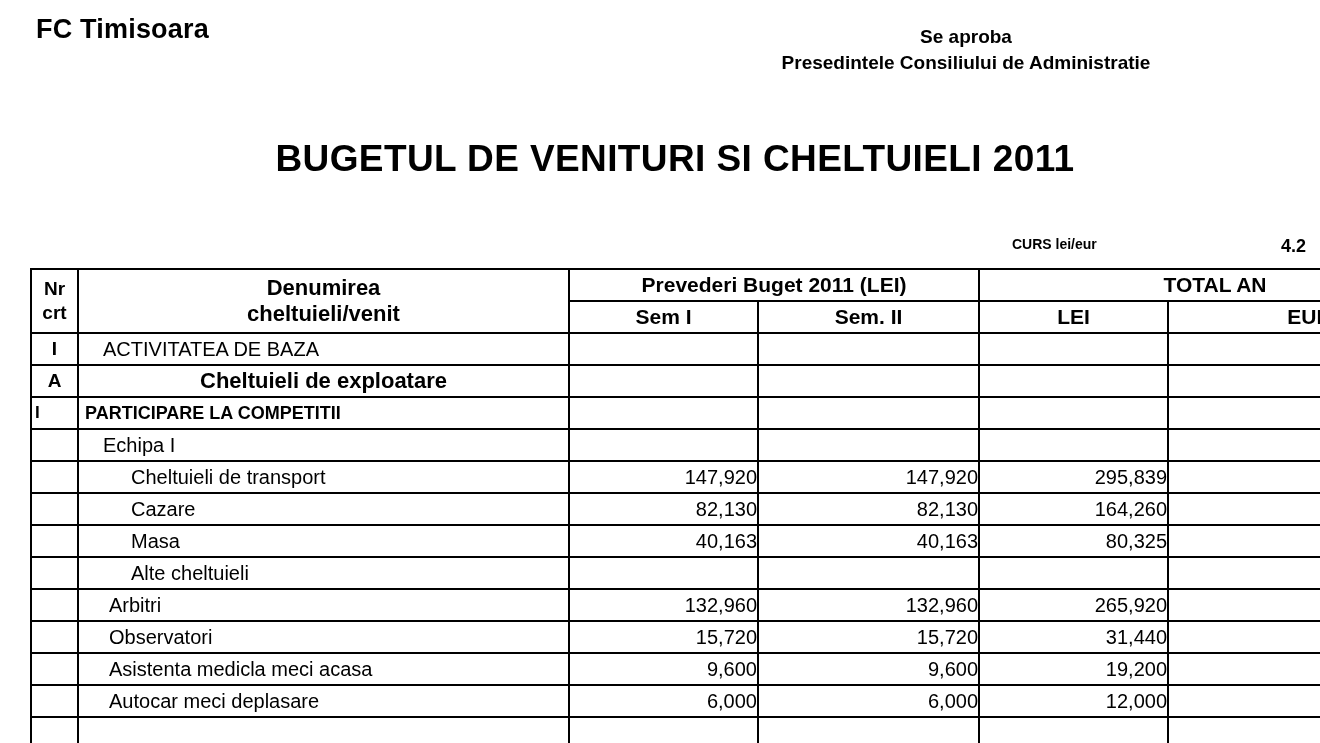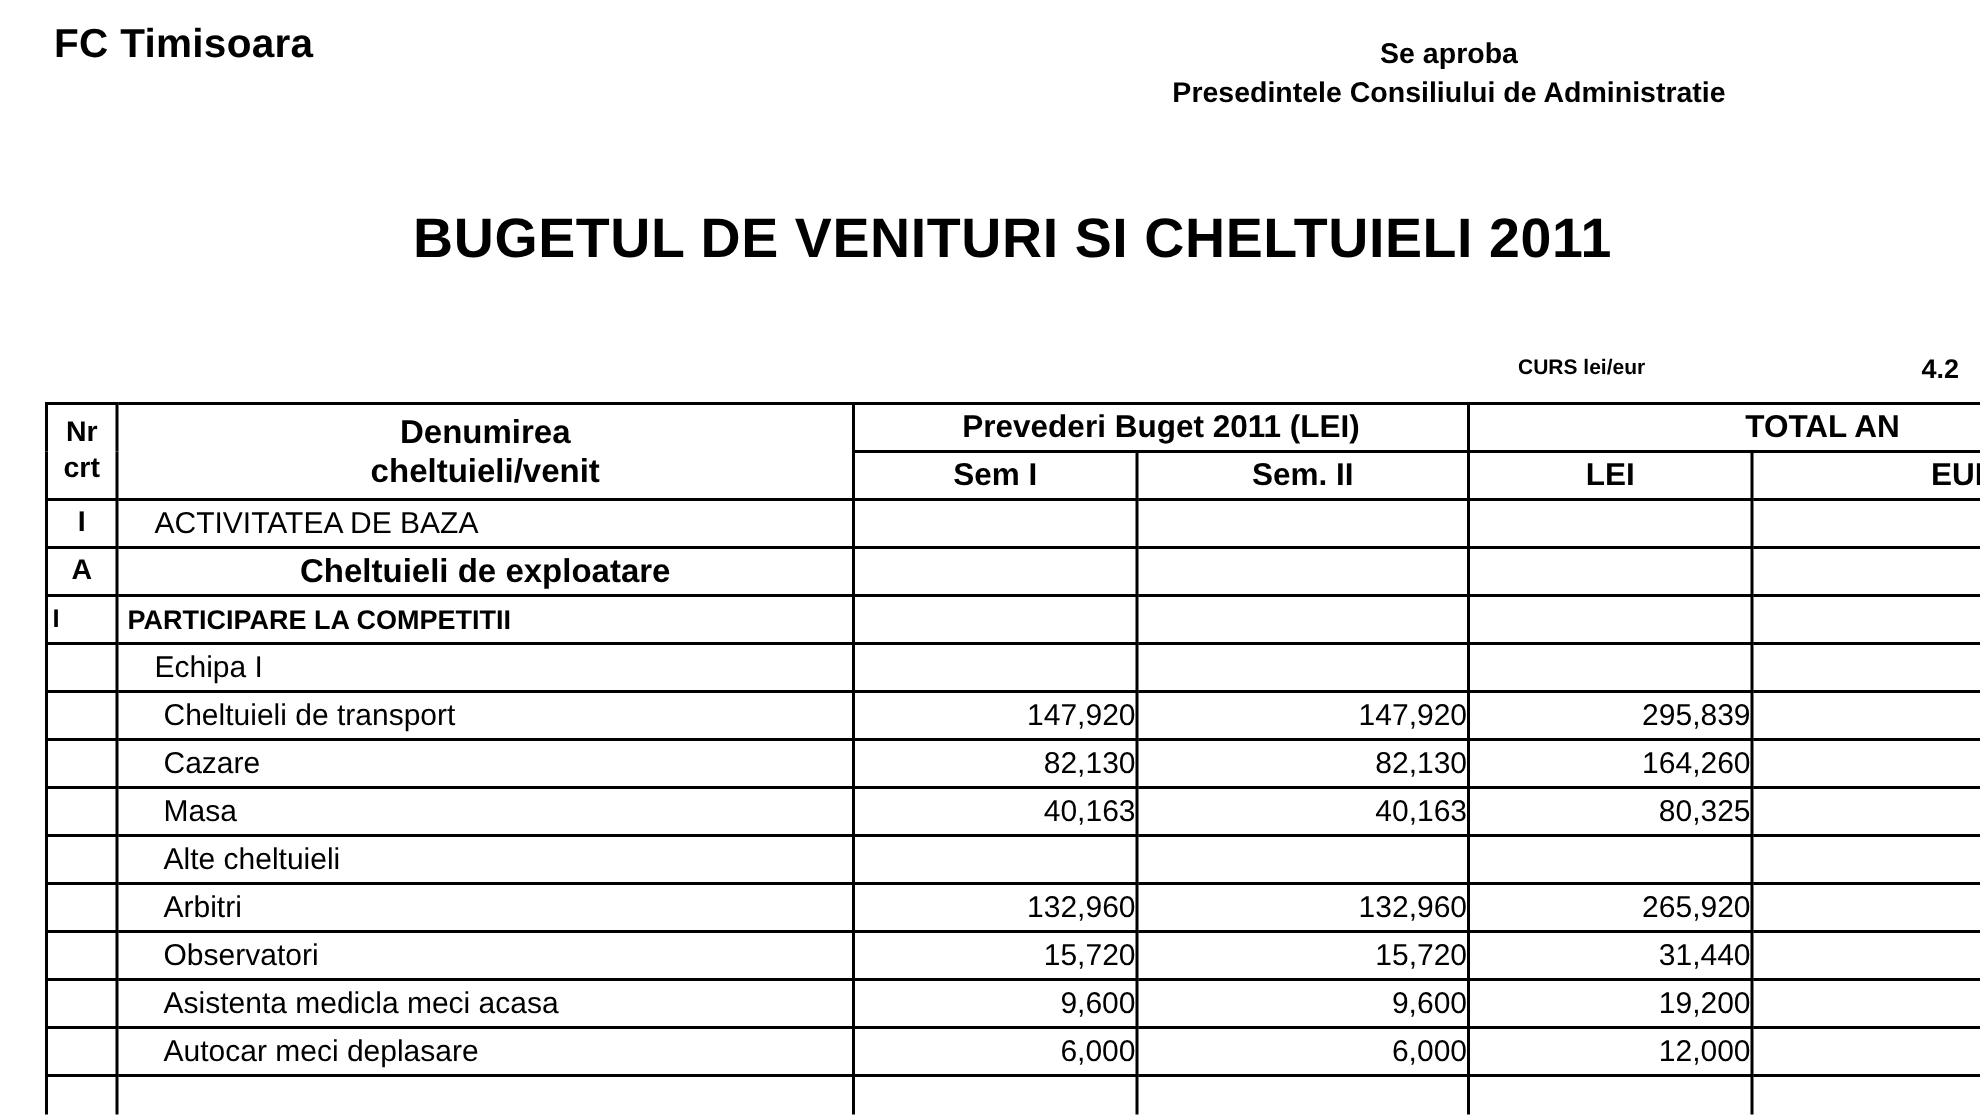--- a/index.html
+++ b/index.html
@@ -149,21 +149,21 @@
   td.nr.small { font-size: 17px; text-align: left; padding-left: 3px; }
 
   td.name {
     text-align: left;
     padding-left: 6px;
     font-size: 20px;
     white-space: nowrap;
     overflow: hidden;
   }
   td.name.lvl0  { padding-left: 6px; }
-  td.name.lvl1  { padding-left: 30px; }
+  td.name.lvl1  { padding-left: 52px; }
   td.name.lvl2  { padding-left: 30px; }
   td.name.bold  { font-weight: normal; padding-left: 24px; }
   td.name.center {
     text-align: center;
     font-weight: bold;
     font-size: 22px;
     padding-left: 0;
   }
   td.name.caps {
     font-weight: bold;

